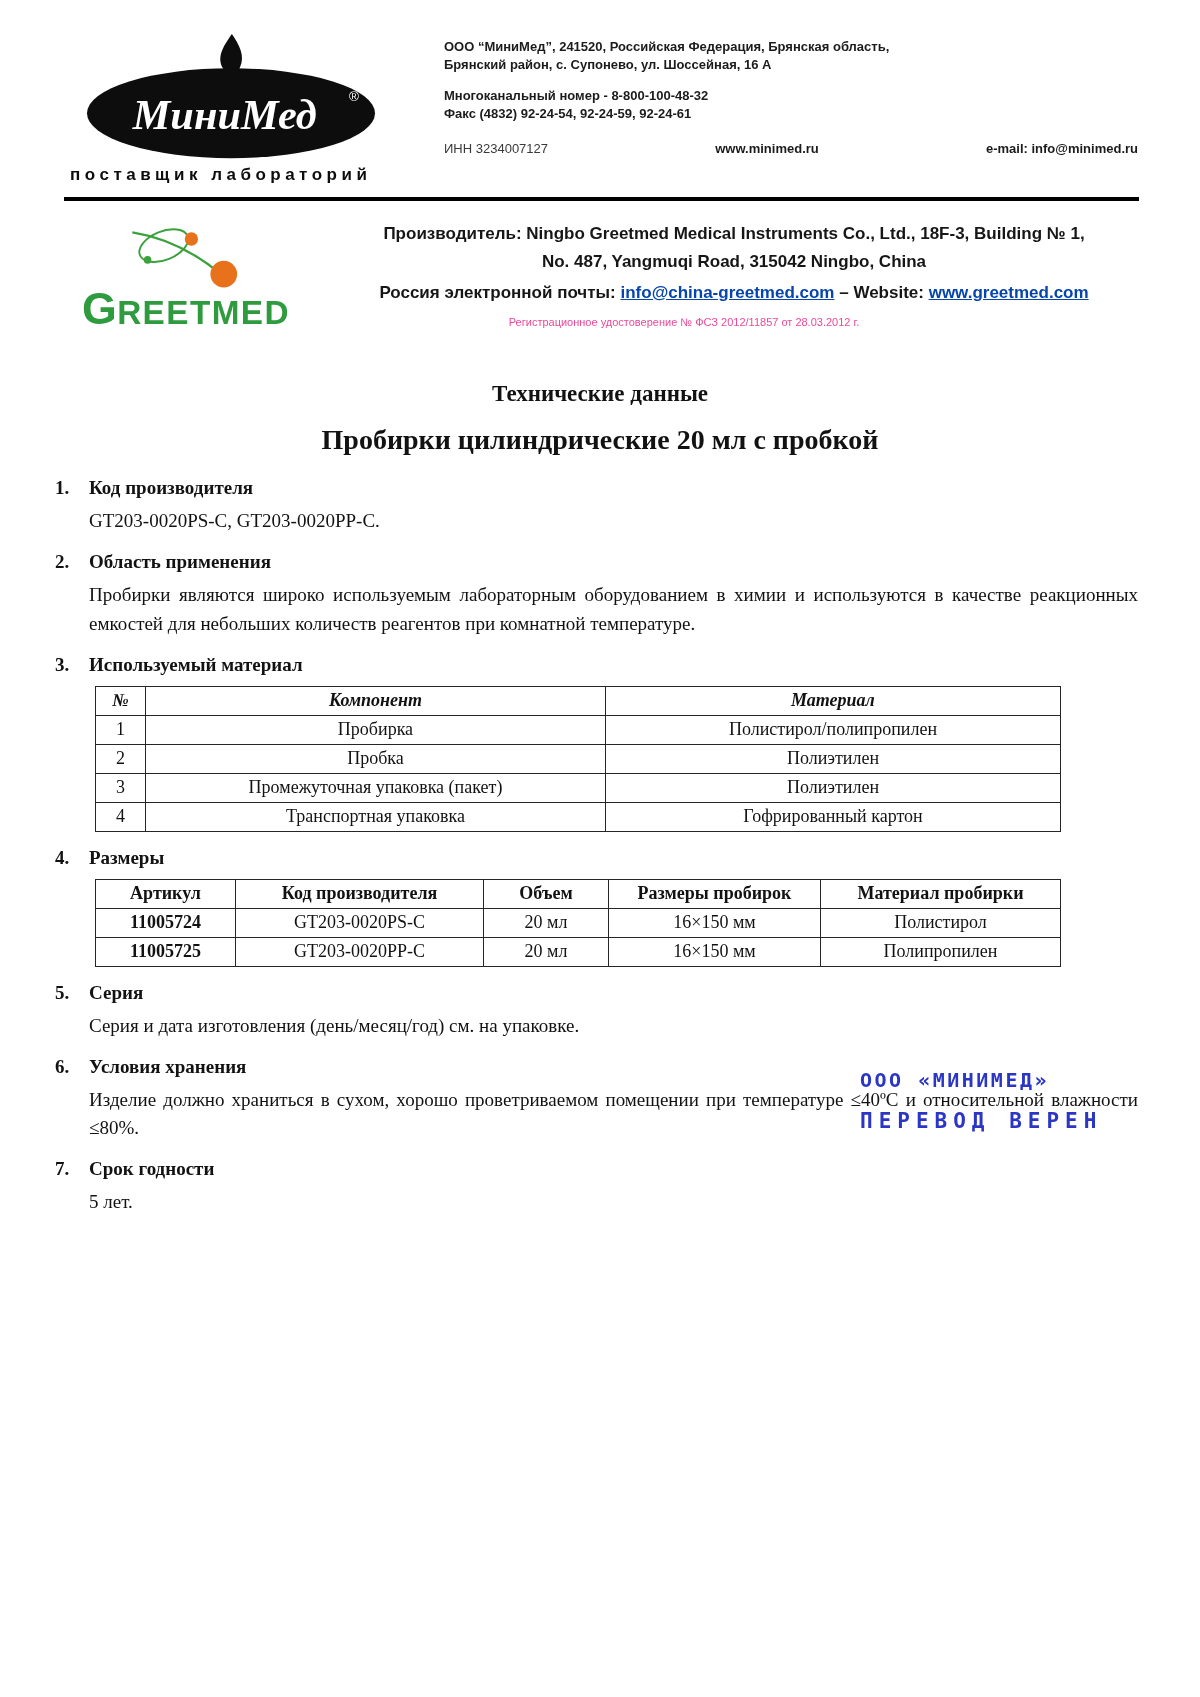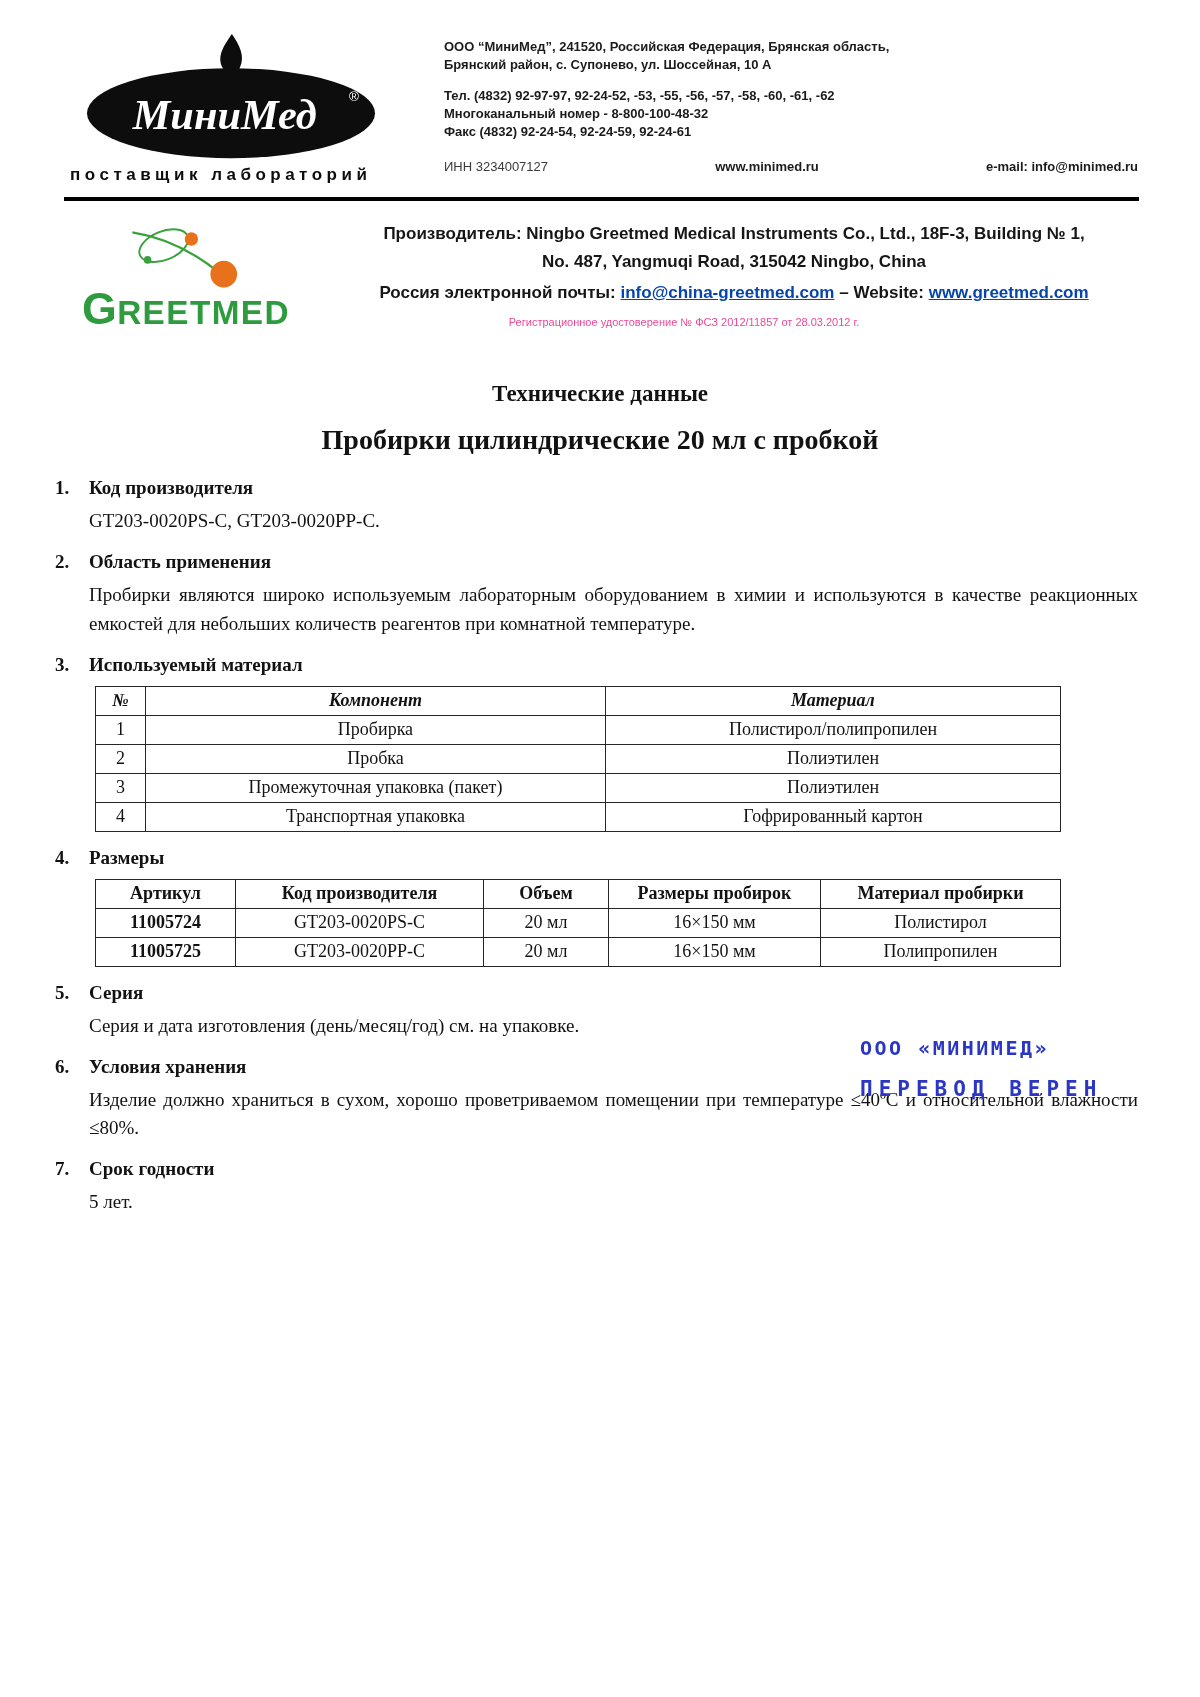--- a/index.html
+++ b/index.html
@@ -66,21 +66,21 @@
 
   
   table { border-collapse:collapse; table-layout:fixed; width:965px; margin:10px 0 4px 40px; font-size:18px; }
   th, td { border:1px solid #262626; padding:2px 6px; text-align:center; vertical-align:middle; height:29px; }
   th { font-weight:bold; }
   .materials th { font-style:italic; }
   .sizes td.art { font-weight:bold; }
 
   
   .stamp {
-    position:absolute; left:860px; top:1036px;
+    position:absolute; left:860px; top:1068px;
     color:#2b36c5; font-family:"DejaVu Sans Mono", monospace;
     font-weight:bold; white-space:nowrap;
   }
   .stamp-line1 { font-size:20px; letter-spacing:2.5px; }
   .stamp-line2 { font-size:21px; letter-spacing:6px; margin-top:17px; }
 </style>
 </head>
 <body>
 
 <div class="page">
@@ -91,23 +91,22 @@
         <path d="M166 0 C156 14 149 26 156 38 C160 45 172 46 175 37 C181 24 174 12 166 0 Z" fill="#0d0d0d"></path>
         <ellipse cx="165" cy="88" rx="160" ry="50" fill="#0d0d0d"></ellipse>
         <text x="158" y="105" text-anchor="middle" font-family="Liberation Serif, serif" font-style="italic" font-weight="bold" font-size="47" fill="#ffffff">МиниМед</text>
         <text x="296" y="74" font-family="Liberation Sans, sans-serif" font-size="15" fill="#ffffff">®</text>
       </svg>
       <div class="tagline">поставщик лабораторий</div>
     </div>
 
     <div class="contact-block">
       <div>ООО “МиниМед”, 241520, Российская Федерация, Брянская область,</div>
-      <div>Брянский район, с. Супонево, ул. Шоссейная, 10 А</div>
+      <div>Брянский район, с. Супонево, ул. Шоссейная, 16 А</div>
       <div class="contact-group">
-        <div>Тел. (4832) 92-97-97, 92-24-52, -53, -55, -56, -57, -58, -60, -61, -62</div>
         <div>Многоканальный номер - 8-800-100-48-32</div>
         <div>Факс (4832) 92-24-54, 92-24-59, 92-24-61</div>
       </div>
       <div class="inn-row">
         <span class="inn-text">ИНН 3234007127</span>
         <span>www.minimed.ru</span>
         <span>e-mail: info@minimed.ru</span>
       </div>
     </div>
   </header>

